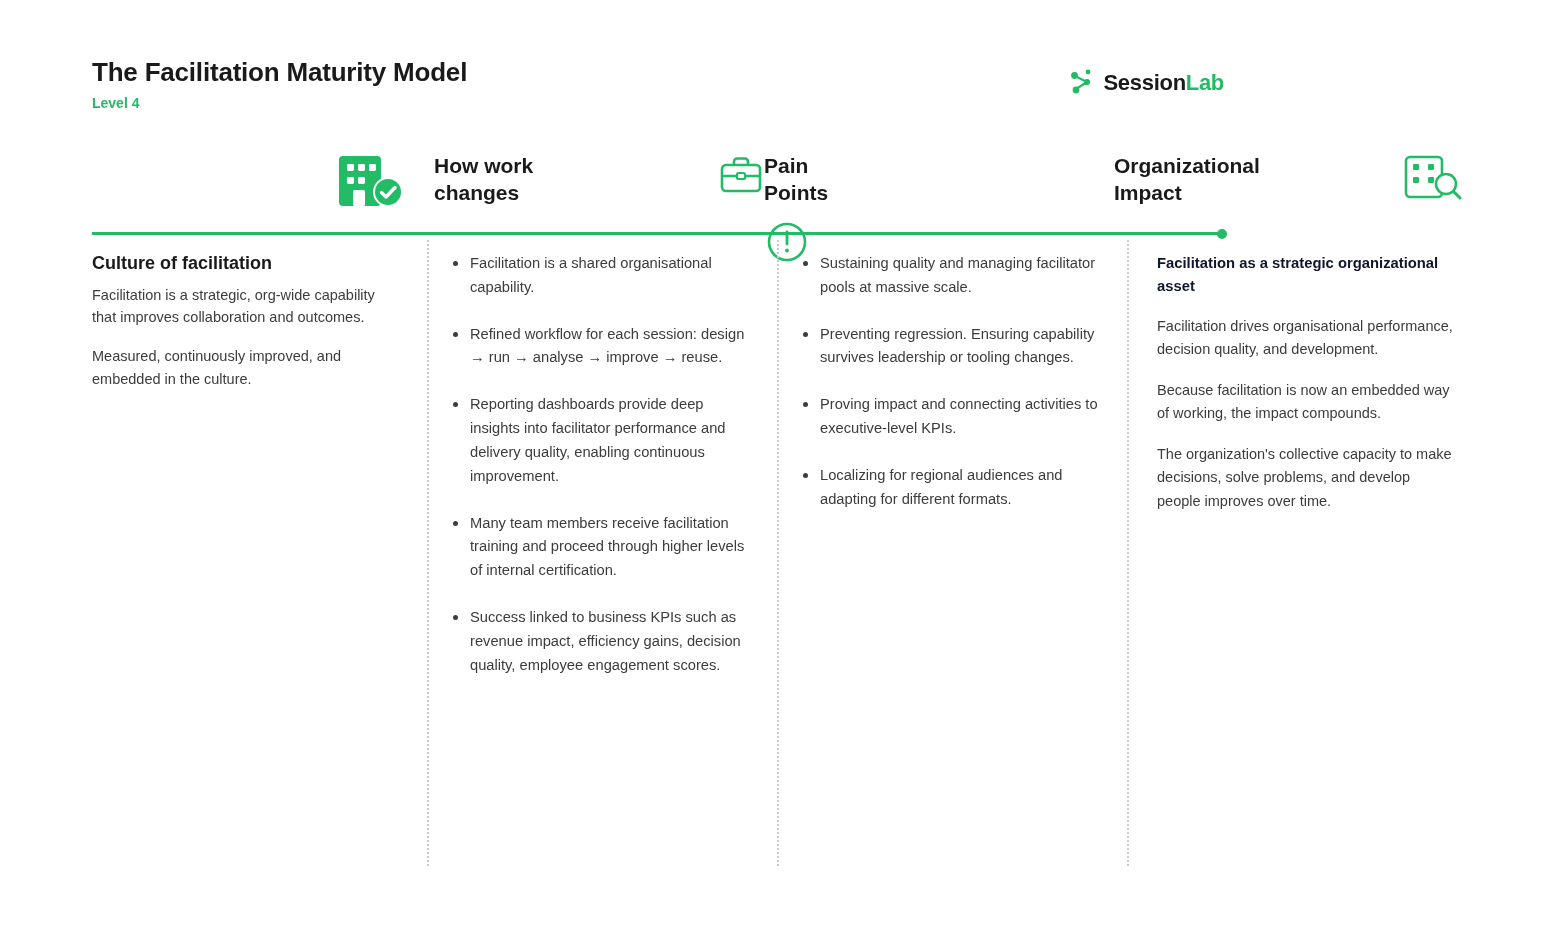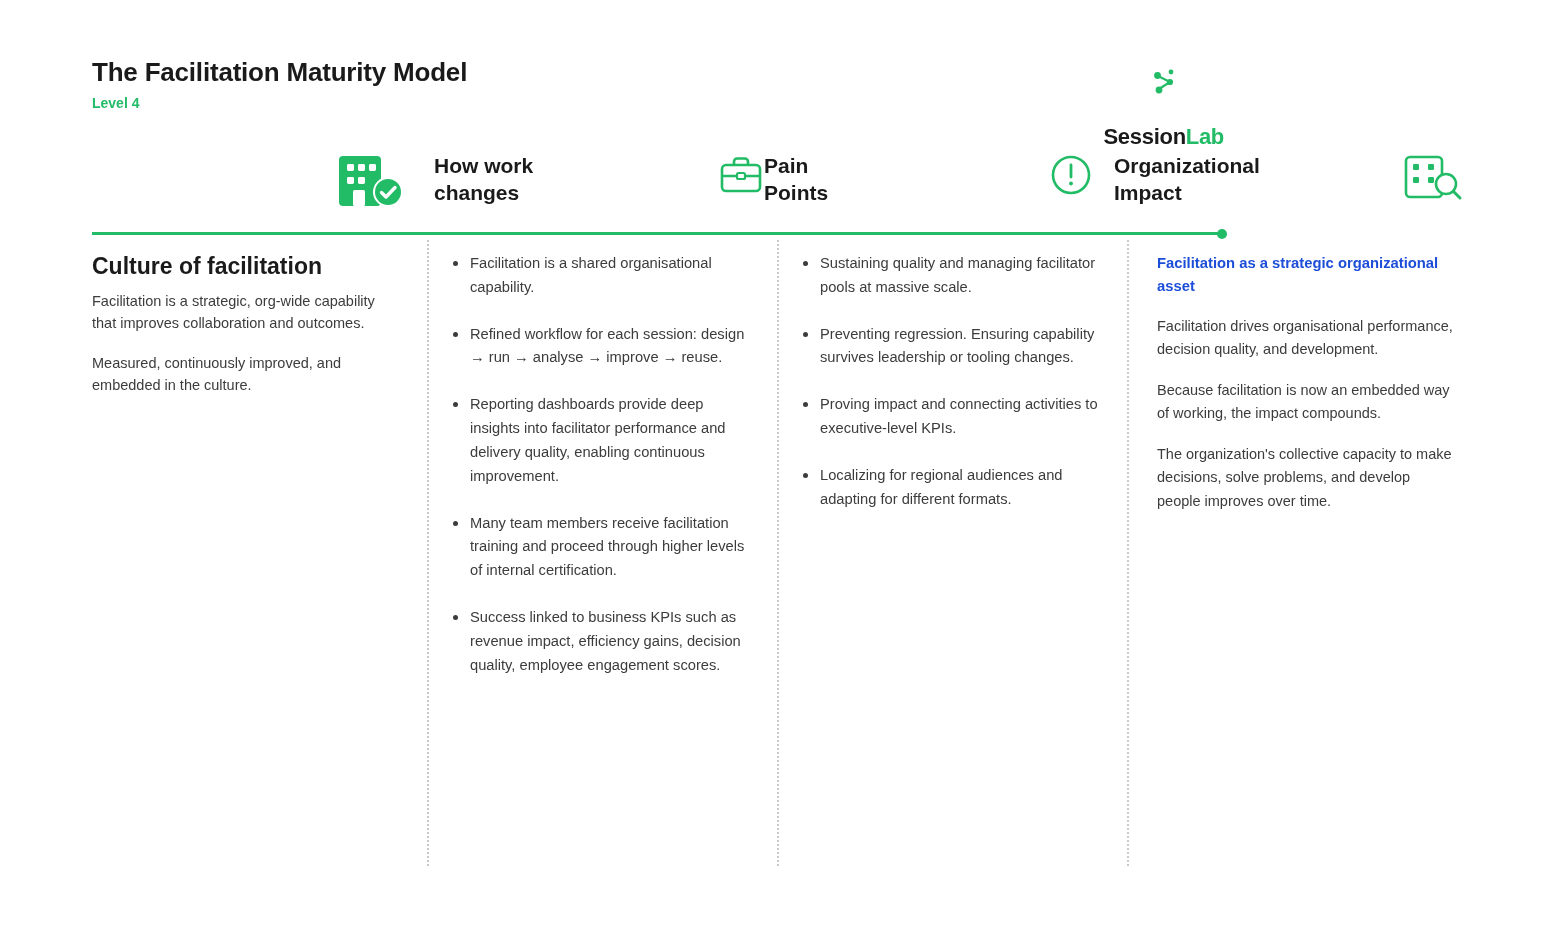--- a/index.html
+++ b/index.html
@@ -38,22 +38,21 @@
     font-size: 14px;
     font-weight: bold;
     color: #22bb66;
   }
   .brand {
     position: absolute;
     top: 8px;
     right: 0;
     display: flex;
     align-items: center;
-    gap: 24px;
-    flex-direction: column;
+    gap: 8px;
   }
   .brand-name {
     font-size: 22px;
     font-weight: bold;
     color: #1a1a1a;
     letter-spacing: -0.3px;
   }
   .brand-name .accent { color: #22bb66; }
 
   
@@ -78,21 +77,21 @@
     color: #1a1a1a;
     line-height: 1.3;
     white-space: pre-line;
     padding-top: 12px;
   }
   .col-icon { flex: 0 0 auto; padding-top: 12px; }
 
   
   .c1 { left: 0;    width: 330px; }
   .c2 { left: 352px; width: 330px; }
-  .c3 { left: 682px; width: 330px; }
+  .c3 { left: 682px; width: 330px; flex-direction: column; }
   .c4 { left: 1032px; width: 350px; }
 
   
   .rule {
     position: absolute;
     left: 92px;
     right: 92px;
     top: 232px;
     height: 3px;
     background: #22bb66;
@@ -124,21 +123,21 @@
   .body-col {
     position: absolute;
     top: 252px;
   }
   .b1 { left: 92px;   width: 310px; }
   .b2 { left: 450px;  width: 300px; }
   .b3 { left: 800px;  width: 300px; }
   .b4 { left: 1157px; width: 300px; }
 
   .b1 h3 {
-    font-size: 23px;
+    font-size: 18px;
     font-weight: bold;
     color: #1a1a1a;
     margin-bottom: 9px;
     line-height: 1.25;
   }
   .b1 p {
     font-size: 14.5px;
     line-height: 1.55;
     color: #3c3c3c;
     margin-bottom: 17px;
@@ -162,21 +161,21 @@
     width: 5px;
     height: 5px;
     border-radius: 50%;
     background: #3c3c3c;
   }
   ul.bullets li:last-child { margin-bottom: 0; }
 
   .b4 h3 {
     font-size: 14.8px;
     font-weight: bold;
-    color: #1d4ed8;
+    color: #0f172a;
     line-height: 1.55;
     margin-bottom: 17px;
   }
   .b4 p {
     font-size: 14.5px;
     line-height: 1.62;
     color: #3c3c3c;
     margin-bottom: 17px;
   }
   .b4 p:last-child { margin-bottom: 0; }

